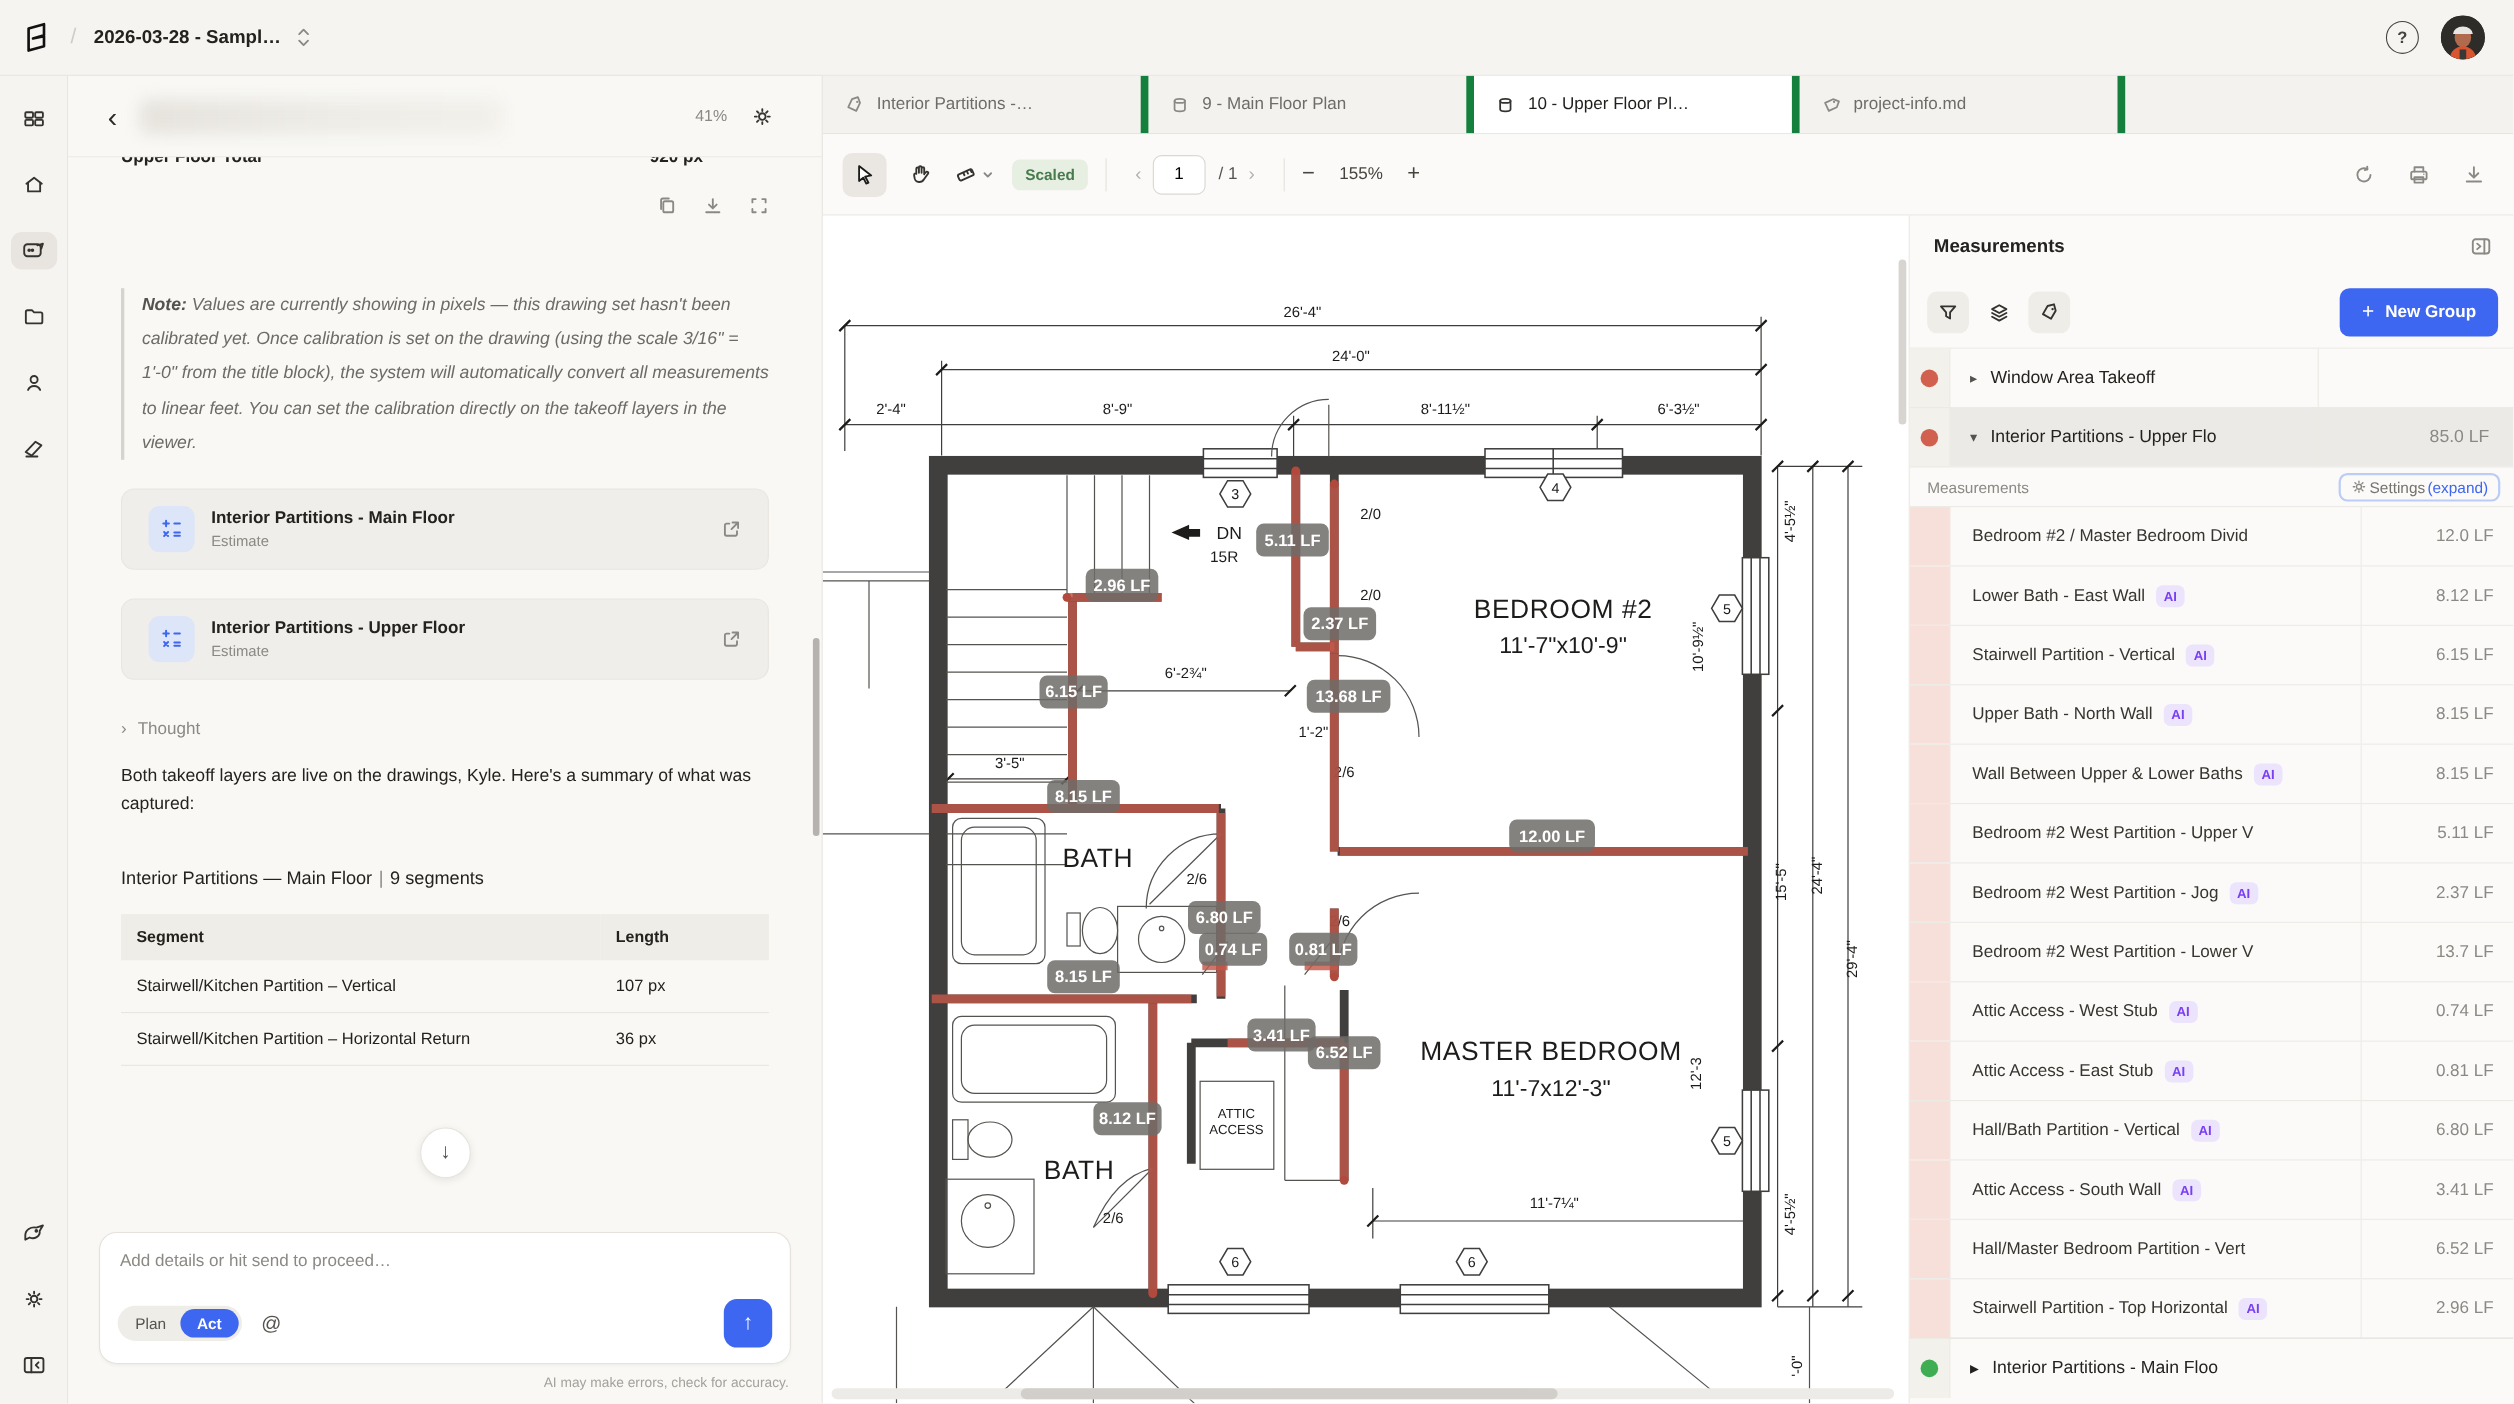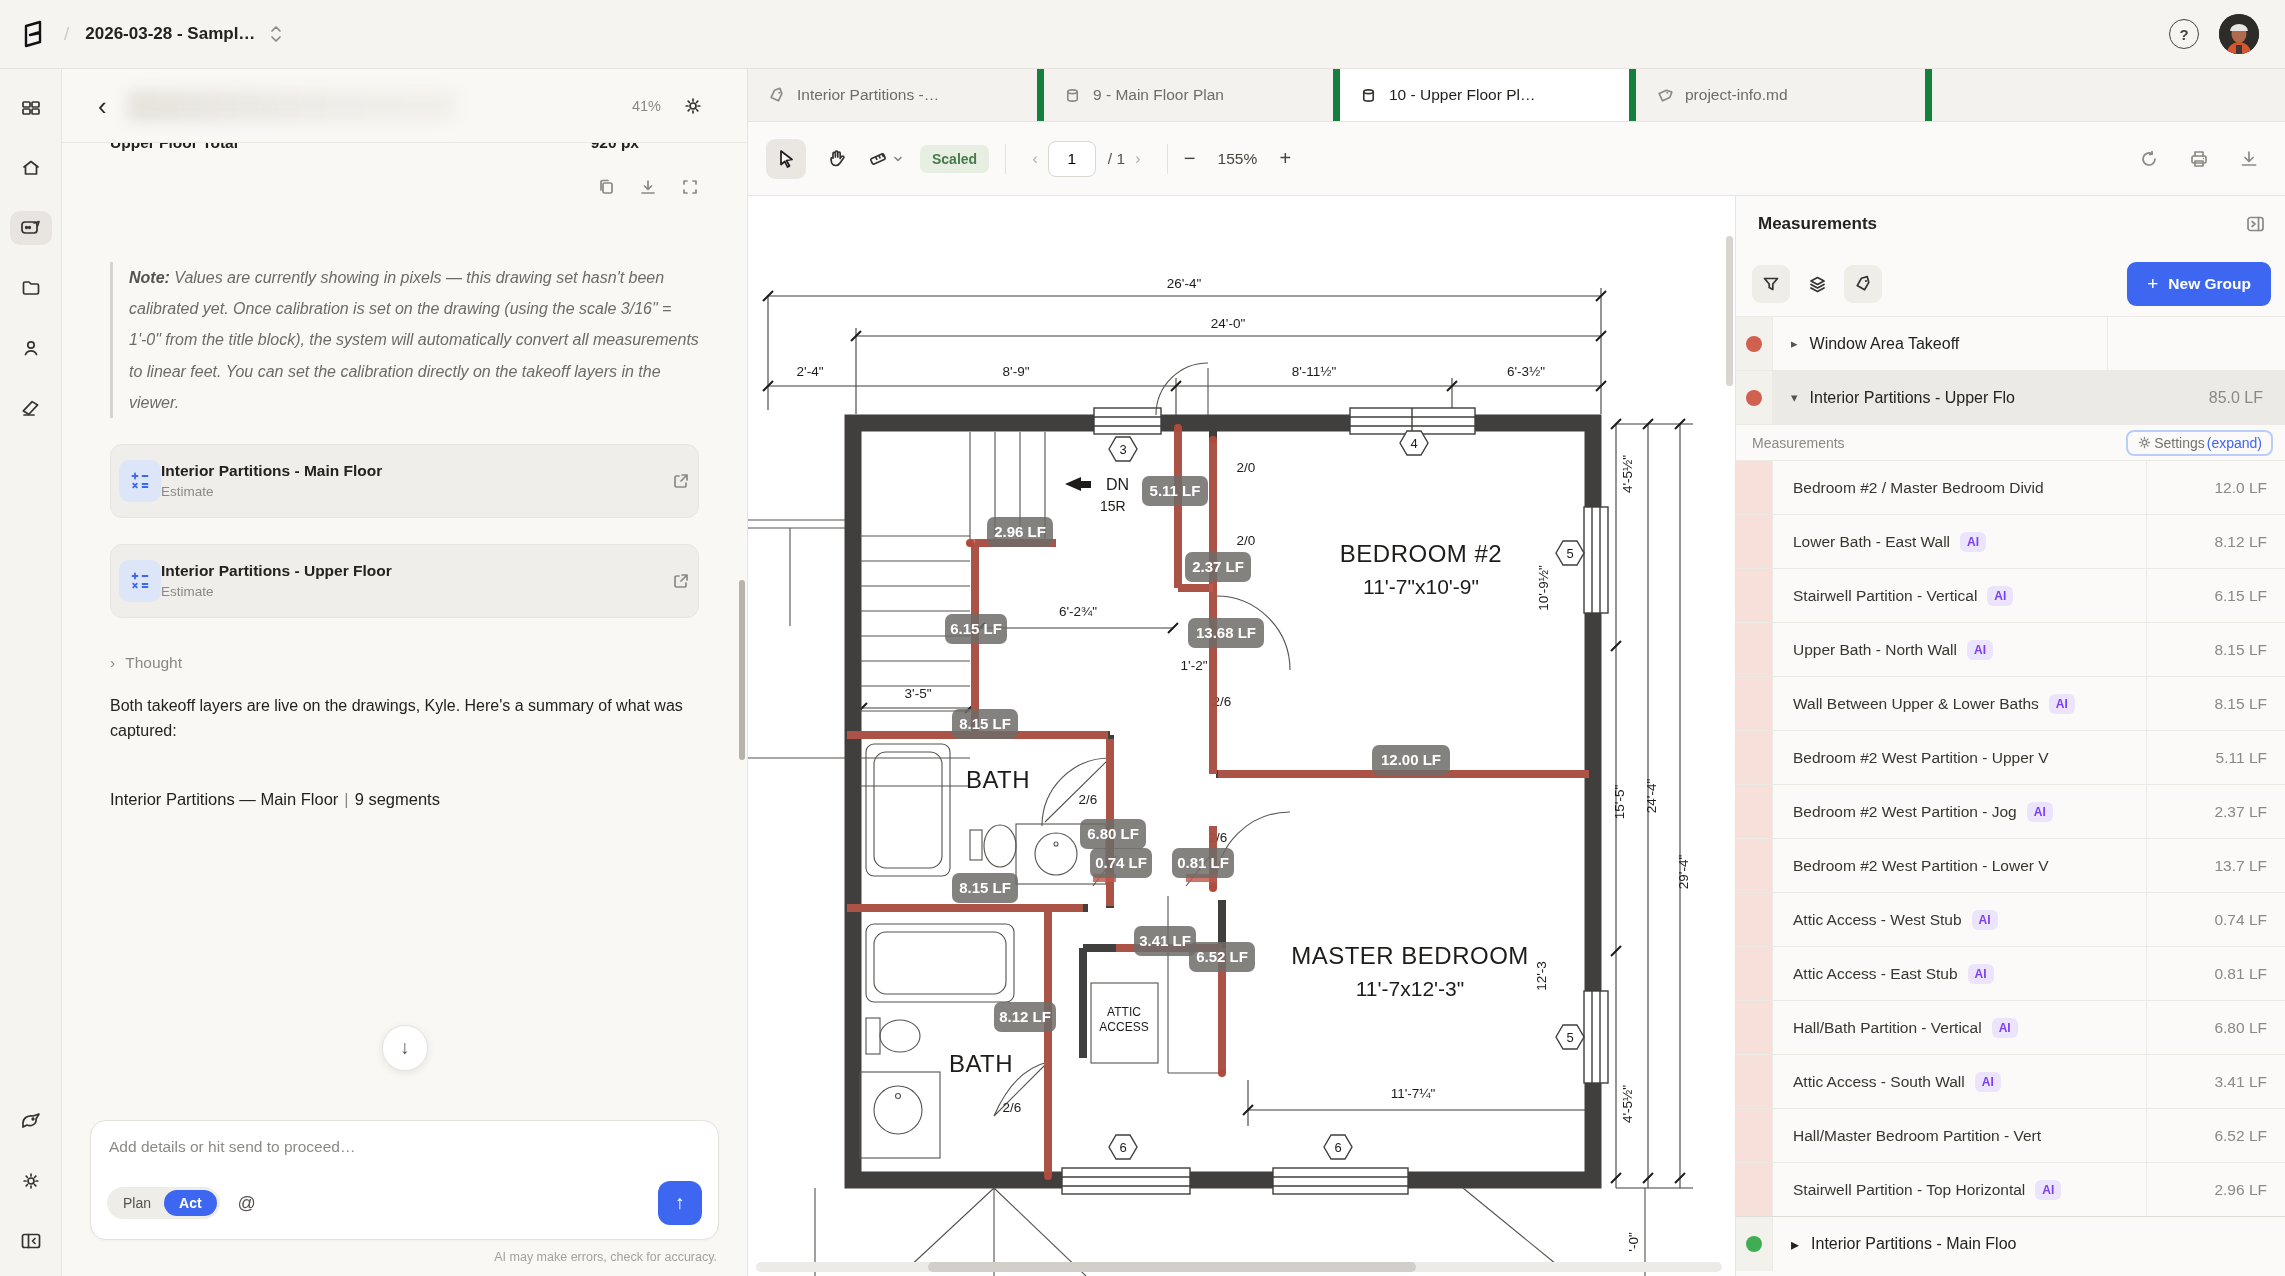--- a/index.html
+++ b/index.html
@@ -34,21 +34,21 @@
   .chat-head { height:74px; flex:0 0 74px; display:flex; align-items:center; padding:0 44px 0 36px; border-bottom:1px solid #eceae5; }
   .back { font-size:26px; color:#2c2b27; line-height:1; margin-right:20px; }
   .blur-title { width:330px; height:32px; border-radius:8px; background:linear-gradient(90deg,#e6e3dd,#eeece7 55%,#f2f0ea); filter:blur(7px); }
   .chat-head .zoom { margin-left:auto; color:#8b8984; font-size:14.5px; }
   .chat-head .gear { margin-left:22px; }
   .chat-scroll { flex:1; overflow:hidden; padding:0 48px; display:flex; flex-direction:column; }
   .clipped-row { display:flex; justify-content:space-between; font-weight:700; font-size:15.5px; margin-top:-9px; padding-right:60px; }
   .mini-icons { display:flex; justify-content:flex-end; gap:24px; margin-top:26px; }
   .note { margin-top:66px; border-left:3px solid #d7d4ce; padding-left:16px; font-style:italic; color:#6d6b66; font-size:16px; line-height:1.95; }
   .note b { color:#55534e; }
-  .est-card { margin-top:26px; background:#f0eeea; border:1px solid #e9e6e1; border-radius:12px; padding:15px 8px; display:flex; align-items:center; }
+  .est-card { margin-top:26px; background:#f0eeea; border:1px solid #e9e6e1; border-radius:12px; padding:15px 24px; display:flex; align-items:center; gap:15px; }
   .est-icon { width:42px; height:42px; border-radius:10px; background:#dde5f8; display:flex; align-items:center; justify-content:center; flex:0 0 42px; }
   .est-text { flex:1; }
   .est-title { font-size:15.5px; font-weight:600; color:#23221f; }
   .est-sub { font-size:13.5px; color:#8b8984; margin-top:4px; }
   .thought { margin-top:36px; color:#8b8984; font-size:15.5px; display:flex; align-items:center; gap:10px; }
   .summary { margin-top:22px; font-size:16px; line-height:1.55; color:#23221f; }
   .sect-head { margin-top:46px; font-size:16.5px; }
   .sect-head b { font-weight:400; }
   .sect-head .sep { color:#8b8984; margin:0 6px; }
   .seg-table { margin-top:22px; width:100%; border-collapse:collapse; font-size:15px; }
@@ -320,20 +320,38 @@
         <span>›</span>
         <span>Thought</span>
       </div>
 
       <div class="summary">Both takeoff layers are live on the drawings, Kyle. Here's a summary of what was captured:</div>
 
       <div class="sect-head">
         <b>Interior Partitions — Main Floor</b><span class="sep">|</span><span>9 segments</span>
       </div>
 
+      <table class="seg-table">
+        <thead>
+            <tr>
+          <th>Segment</th>
+          <th class="len">Length</th>
+        </tr>
+          </thead>
+        <tbody>
+          <tr>
+            <td>Stairwell/Kitchen Partition – Vertical</td>
+            <td>107 px</td>
+          </tr>
+          <tr>
+            <td>Stairwell/Kitchen Partition – Horizontal Return</td>
+            <td>36 px</td>
+          </tr>
+        </tbody>
+      </table>
     </div>
 
     <div class="scroll-down">↓</div>
     <div class="chat-vscroll"></div>
 
     <div class="composer-wrap">
       <div class="composer">
         <input placeholder="Add details or hit send to proceed…" style="">
         <div class="composer-row">
           <div class="mode-pill">

